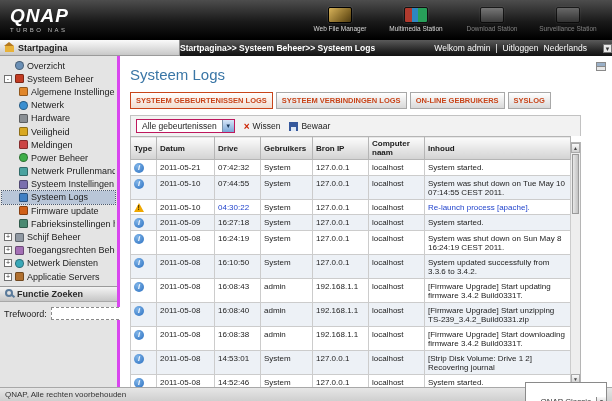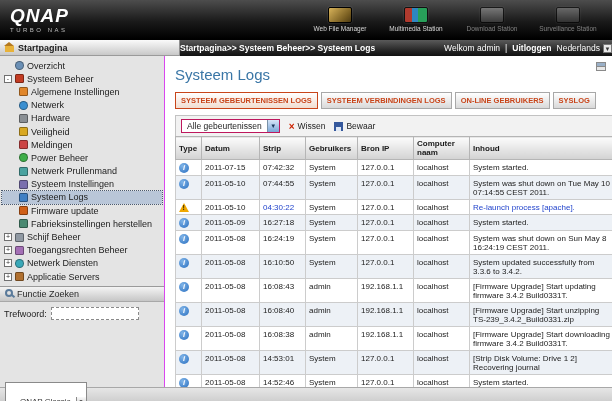--- a/index.html
+++ b/index.html
@@ -50,33 +50,33 @@
     border-bottom: 4px solid #b5791f;
   }
   .breadcrumb-bar {
     flex: 1;
     background: linear-gradient(#5a5a5a, #222 70%, #111);
     color: #fff; display: flex; align-items: center; justify-content: space-between;
     padding: 0 0; font-size: 8.5px;
   }
   .crumb { font-weight: bold; white-space: nowrap; }
   .bc-right { display: flex; align-items: center; gap: 5px; white-space: nowrap; }
-  .bc-right a { color: #fff; text-decoration: none; cursor: pointer; font-weight: bold; }
-  .lang-select { display: flex; align-items: center; gap: 3px; cursor: pointer; }
+  .bc-right a { color: #fff; text-decoration: none; cursor: pointer; }
+  .lang-select { display: flex; align-items: center; gap: 16px; cursor: pointer; }
   .dd-box {
     width: 9px; height: 9px; background: #e8e8e8; color: #333;
     font-size: 6px; line-height: 9px; text-align: center; border: 1px solid #777;
   }
 
   
   .body-row { display: flex; height: 331px; }
 
   .sidebar {
-    width: 165px; flex: none; background: #e4e4e4;
-    border-right: 1px solid #d946ef;
+    width: 120px; flex: none; background: #e4e4e4;
+    border-right: 3px solid #d946ef;
     display: flex; flex-direction: column; font-size: 9px;
   }
   .tree { height: 230px; flex: none; padding: 3px 2px; overflow: hidden; }
   .tree-item {
     display: flex; align-items: center; gap: 3px;
     padding: 1px 2px; height: 13.2px; cursor: pointer;
     white-space: nowrap; overflow: hidden;
   }
   .tree-item.lvl1 { padding-left: 17px; }
   .tree-item.selected { background: #b9c6d8; outline: 1px dotted #4a5a70; }
@@ -101,21 +101,21 @@
   .restore-defaults-icon { background: #4a8a72; }
   .disk-manager-icon { background: #9099a3; }
   .access-rights-icon { background: #a36fb5; }
   .network-services-icon { background: #3aa8b8; border-radius: 50%; }
   .application-servers-icon { background: #b07030; }
 
   .search-panel { border-top: 1px solid #9a9a9a; }
   .search-header {
     background: linear-gradient(#f4f4f4, #c6c6c6);
     border-bottom: 1px solid #a8a8a8;
-    padding: 2px 5px; font-weight: normal; color: #2a2a2a;
+    padding: 2px 5px; font-weight: bold; color: #2a2a2a;
     display: flex; align-items: flex-start; gap: 4px; font-size: 9px;
   }
   .search-glyph { width: 8px; height: 8px; border: 2px solid #5a7a9a; border-radius: 50%; position: relative; flex: none; }
   .search-glyph::after { content:""; position:absolute; width:4px; height:2px; background:#5a7a9a; right:-4px; bottom:-2px; transform:rotate(40deg); }
   .search-body { padding: 5px 4px; display: flex; align-items: center; gap: 4px; }
   .search-input { width: 88px; height: 13px; border: 1px dashed #8a8a8a; background: #fff; font-size: 8px; padding: 0 2px; font-family: "Liberation Sans", sans-serif; }
   .sidebar-fill { flex: 1; }
 
   
   .main { flex: 1; background: #fff; padding: 4px 6px 0 10px; position: relative; overflow: hidden; }
@@ -375,33 +375,33 @@
             <col style="width:46px">
           <col style="width:52px">
             <col style="width:56px">
             <col style="width:56px">
             <col style="width:146px">
         </colgroup>
         <thead>
           <tr>
               <th>Type</th>
               <th>Datum</th>
-              <th>Strip</th>
+              <th>Drive</th>
               <th>Gebruikers</th>
               <th>Bron IP</th>
               <th>Computer naam</th>
               <th>Inhoud</th>
             </tr>
         </thead>
         <tbody>
             <tr class="odd">
               <td>
                 <div class="info-glyph">i</div>
               </td>
-              <td>2011-07-15</td>
+              <td>2011-05-21</td>
               <td>07:42:32</td>
               <td>System</td>
               <td>127.0.0.1</td>
               <td>localhost</td>
               <td>System started.</td>
             </tr>
             <tr class="even">
               <td>
                 <div class="info-glyph">i</div>
               </td>
@@ -517,17 +517,18 @@
         <div class="sb-btn">▲</div>
         <div class="sb-thumb"></div>
         <div class="sb-fill"></div>
         <div class="sb-btn">▼</div>
       </div>
     </div>
   </div>
 </div>
 
 <div class="footer">
+  <span>QNAP, Alle rechten voorbehouden</span>
   <span class="theme-select">
     <span>QNAP Classic</span>
     <span class="theme-arrow">▼</span>
   </span>
 </div>
 
 </body></html>

